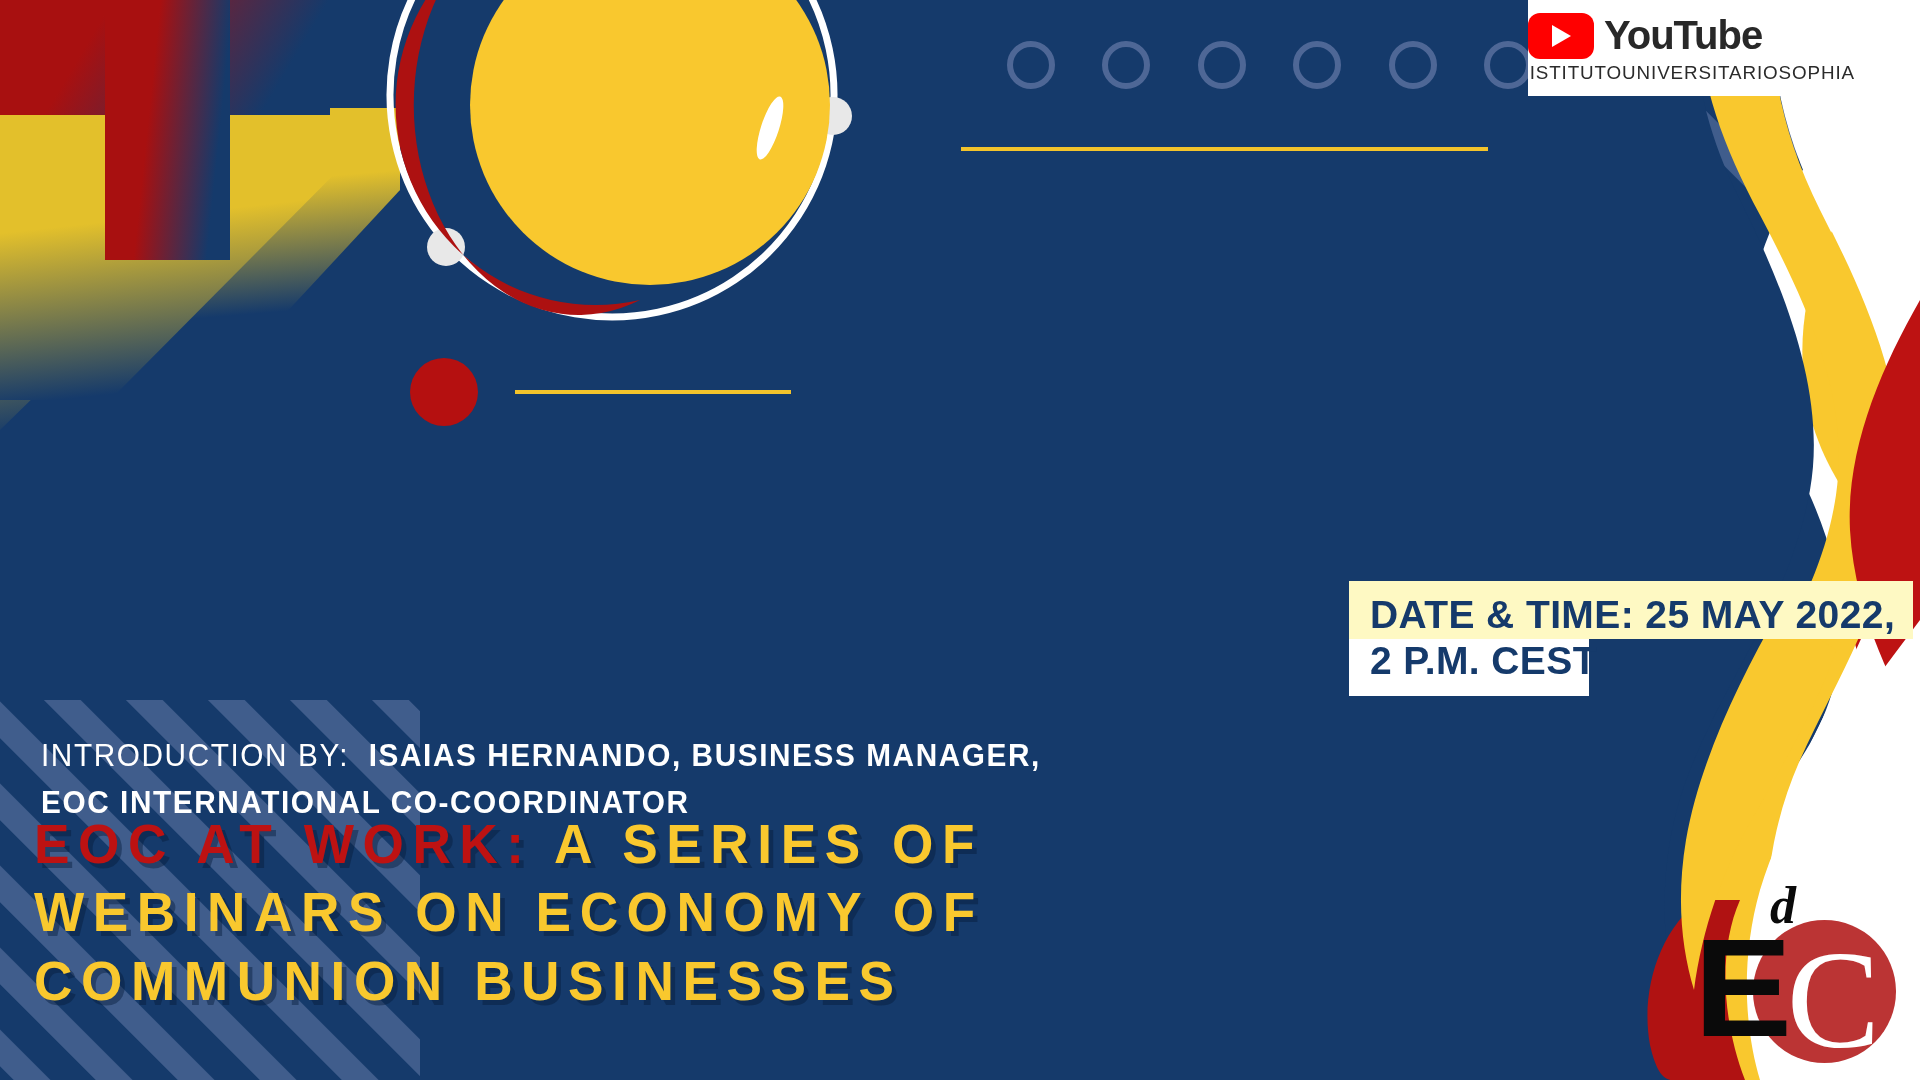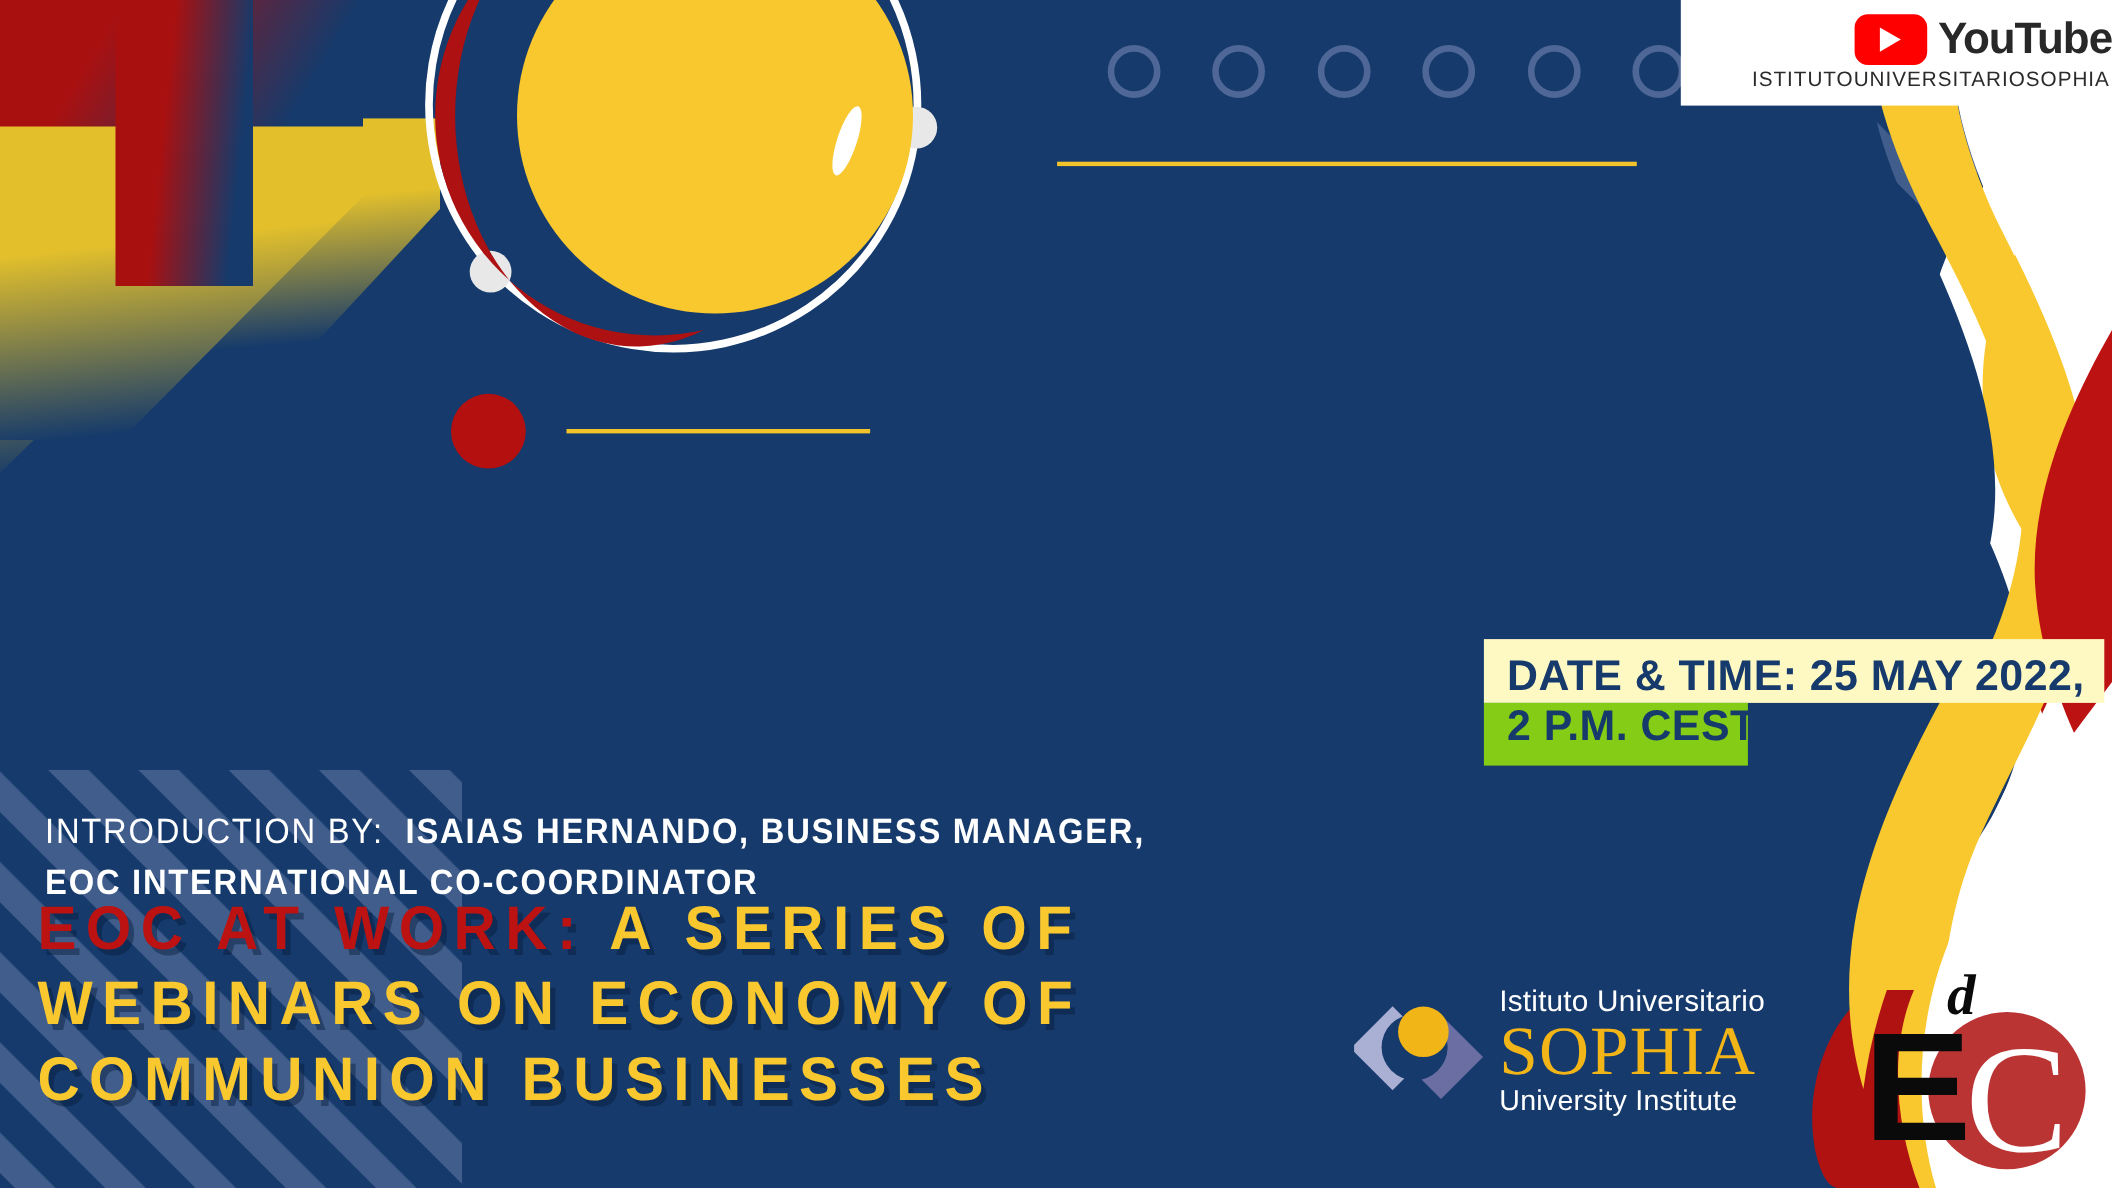--- a/index.html
+++ b/index.html
@@ -58,31 +58,31 @@
 
   
   .date-badge{position:absolute;left:1349px;top:581px;}
   .date-badge .b1{
     background:#fef9c3;color:#153a6b;
     font-family:"Liberation Sans Narrow","Liberation Sans",sans-serif;
     font-weight:bold;font-size:39px;letter-spacing:0.4px;
     padding:12px 18px 2px 21px;white-space:nowrap;
   }
   .date-badge .b2{
-    background:#84cc16;color:#153a6b;
+    background:#ffffff;color:#153a6b;
     font-family:"Liberation Sans Narrow","Liberation Sans",sans-serif;
     font-weight:bold;font-size:39px;letter-spacing:0.4px;
     padding:0px 18px 13px 21px;white-space:nowrap;width:240px;
   }
 
   
   .yt-box{
     position:absolute;left:1528px;top:0;width:392px;height:96px;
     background:#ffffff;display:flex;flex-direction:column;
-    align-items:flex-end;justify-content:center;gap:3px;
+    align-items:flex-start;justify-content:center;gap:3px;
   }
   .yt-row{display:flex;align-items:center;gap:10px;}
   .yt-play{
     width:66px;height:46px;background:#ff0000;border-radius:12px;
     display:flex;align-items:center;justify-content:center;
   }
   .yt-play i{
     display:block;width:0;height:0;border-style:solid;
     border-width:11px 0 11px 19px;border-color:transparent transparent transparent #ffffff;
   }
@@ -295,35 +295,20 @@
     </div>
     <div class="sline">WEBINARS ON ECONOMY OF</div>
     <div class="sline">COMMUNION BUSINESSES</div>
   </div>
 
   <div class="date-badge">
     <div class="b1">DATE &amp; TIME: 25 MAY 2022,</div>
     <div class="b2">2 P.M. CEST</div>
   </div>
 
-  <div class="sophia">
-    <div class="sophia-mark">
-      <svg viewBox="0 0 118 118" width="118" height="118" xmlns="http://www.w3.org/2000/svg">
-        <rect x="8" y="30" width="54" height="54" fill="#aab0d4" transform="rotate(-45 35 57)"></rect>
-        <rect x="52" y="38" width="54" height="54" fill="#6b6ea3" transform="rotate(-45 79 65)"></rect>
-        <circle cx="55" cy="56" r="30" fill="#153a6b"></circle>
-        <circle cx="63" cy="42" r="23" fill="#f2b518"></circle>
-      </svg>
-    </div>
-    <div class="sophia-txt">
-      <span class="s-top">Istituto Universitario</span>
-      <span class="s-mid">SOPHIA</span>
-      <span class="s-bot">University Institute</span>
-    </div>
-  </div>
 
   <div class="edc">
     <div class="edc-circle"></div>
     <div class="edc-e">E</div>
     <div class="edc-d">d</div>
     <div class="edc-c">C</div>
   </div>
 
 </div>
 

